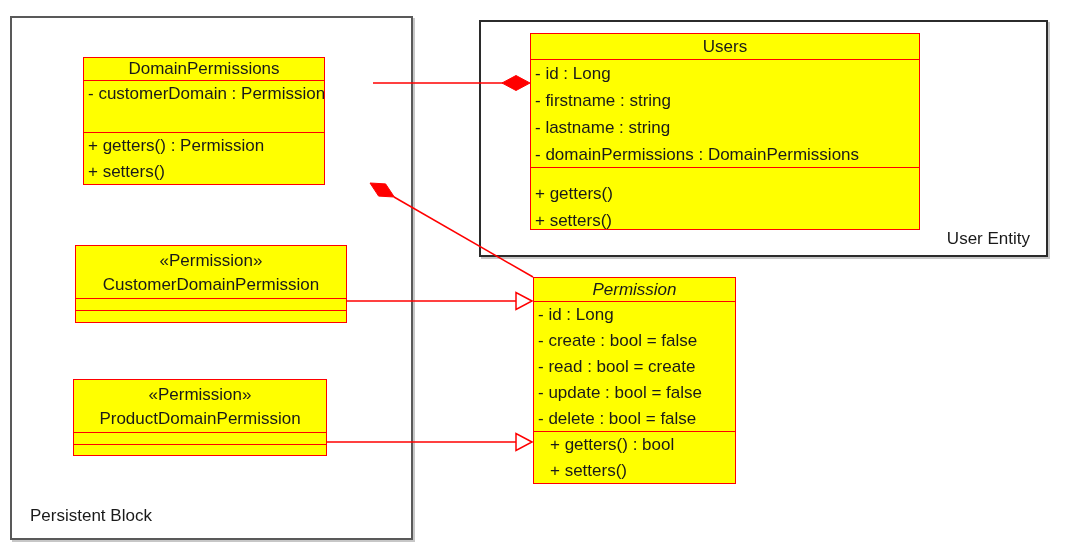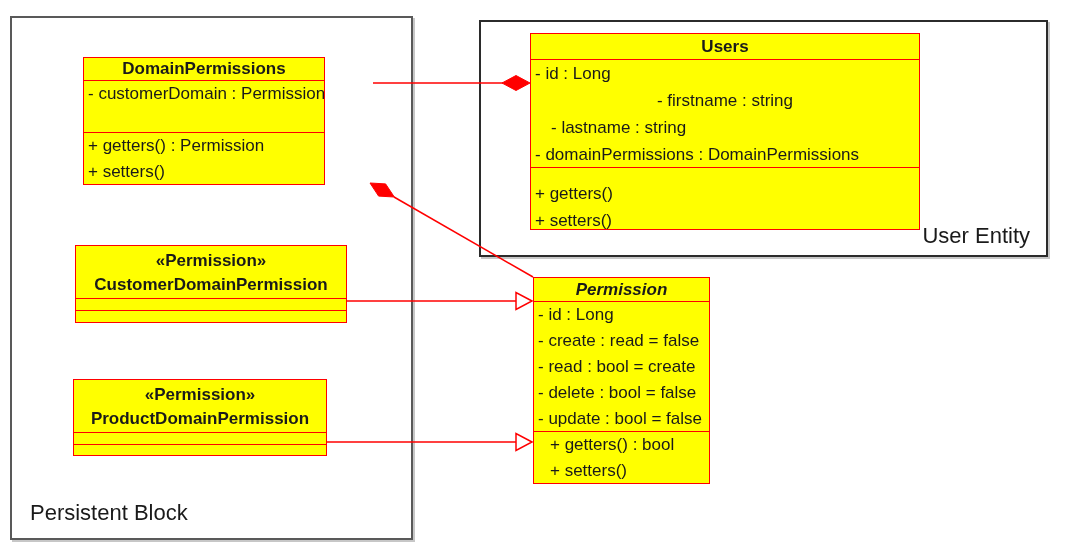--- a/index.html
+++ b/index.html
@@ -19,36 +19,36 @@
   
   .group-box {
     position: absolute;
     background: transparent;
     border: 2px solid var(--container-border, #4d4d4d);
     box-shadow: 2px 2px 0 rgba(0,0,0,0.22);
   }
   .group-box.dark { border-color: var(--container-border-dark, #2b2b2b); }
   .group-label {
     position: absolute;
-    font-size: 22px;
+    font-size: 17px;
     color: var(--text, #1a1a1a);
     white-space: nowrap;
   }
 
   
   .uml-class {
     position: absolute;
     background: var(--box-fill, #ffff00);
     border: 1.5px solid var(--box-border, #ff0000);
     font-size: 17px;
     color: var(--text, #1a1a1a);
     overflow: hidden;
   }
   .uml-title {
-    font-weight: bold;
+    font-weight: normal;
     text-align: center;
     white-space: nowrap;
     overflow: hidden;
   }
   .uml-title.italic { font-style: italic; }
   .uml-sec { border-top: 1.5px solid var(--box-border, #ff0000); }
   .uml-row {
     padding: 0 4px;
     white-space: nowrap;
     overflow: hidden;
@@ -86,38 +86,38 @@
     <div class="uml-sec" style="height:52px;">
       <div class="uml-row" style="line-height:26px;">+ getters() : Permission</div>
       <div class="uml-row" style="line-height:26px;">+ setters()</div>
     </div>
   </div>
 
   <div class="uml-class" style="left:530px; top:33px; width:390px;">
     <div class="uml-title" style="height:25px; line-height:25px;">Users</div>
     <div class="uml-sec" style="height:108px;">
       <div class="uml-row" style="line-height:27px;">- id : Long</div>
-      <div class="uml-row" style="line-height:27px;text-align:center;">- firstname : string</div>
-      <div class="uml-row" style="line-height:27px;margin-left:16px;">- lastname : string</div>
+      <div class="uml-row" style="line-height:27px;">- firstname : string</div>
+      <div class="uml-row" style="line-height:27px;">- lastname : string</div>
       <div class="uml-row" style="line-height:27px;">- domainPermissions : DomainPermissions</div>
     </div>
     <div class="uml-sec" style="height:62px; padding-top:12px;">
       <div class="uml-row" style="line-height:27px;">+ getters()</div>
       <div class="uml-row" style="line-height:27px;">+ setters()</div>
     </div>
   </div>
 
-  <div class="uml-class" style="left:533px; top:277px; width:177px;">
+  <div class="uml-class" style="left:533px; top:277px; width:203px;">
     <div class="uml-title italic" style="height:23px; line-height:23px;">Permission</div>
     <div class="uml-sec" style="height:130px;">
       <div class="uml-row" style="line-height:26px;">- id : Long</div>
-      <div class="uml-row" style="line-height:26px;">- create : read = false</div>
+      <div class="uml-row" style="line-height:26px;">- create : bool = false</div>
       <div class="uml-row" style="line-height:26px;">- read : bool = create</div>
+      <div class="uml-row" style="line-height:26px;">- update : bool = false</div>
       <div class="uml-row" style="line-height:26px;">- delete : bool = false</div>
-      <div class="uml-row" style="line-height:26px;">- update : bool = false</div>
     </div>
     <div class="uml-sec" style="height:52px;padding-left:12px;">
       <div class="uml-row" style="line-height:26px;">+ getters() : bool</div>
       <div class="uml-row" style="line-height:26px;">+ setters()</div>
     </div>
   </div>
 
   <div class="uml-class" style="left:75px; top:245px; width:272px;">
     <div class="uml-title" style="height:52px; line-height:24px; padding-top:3px;">
       <div>«Permission»</div>

